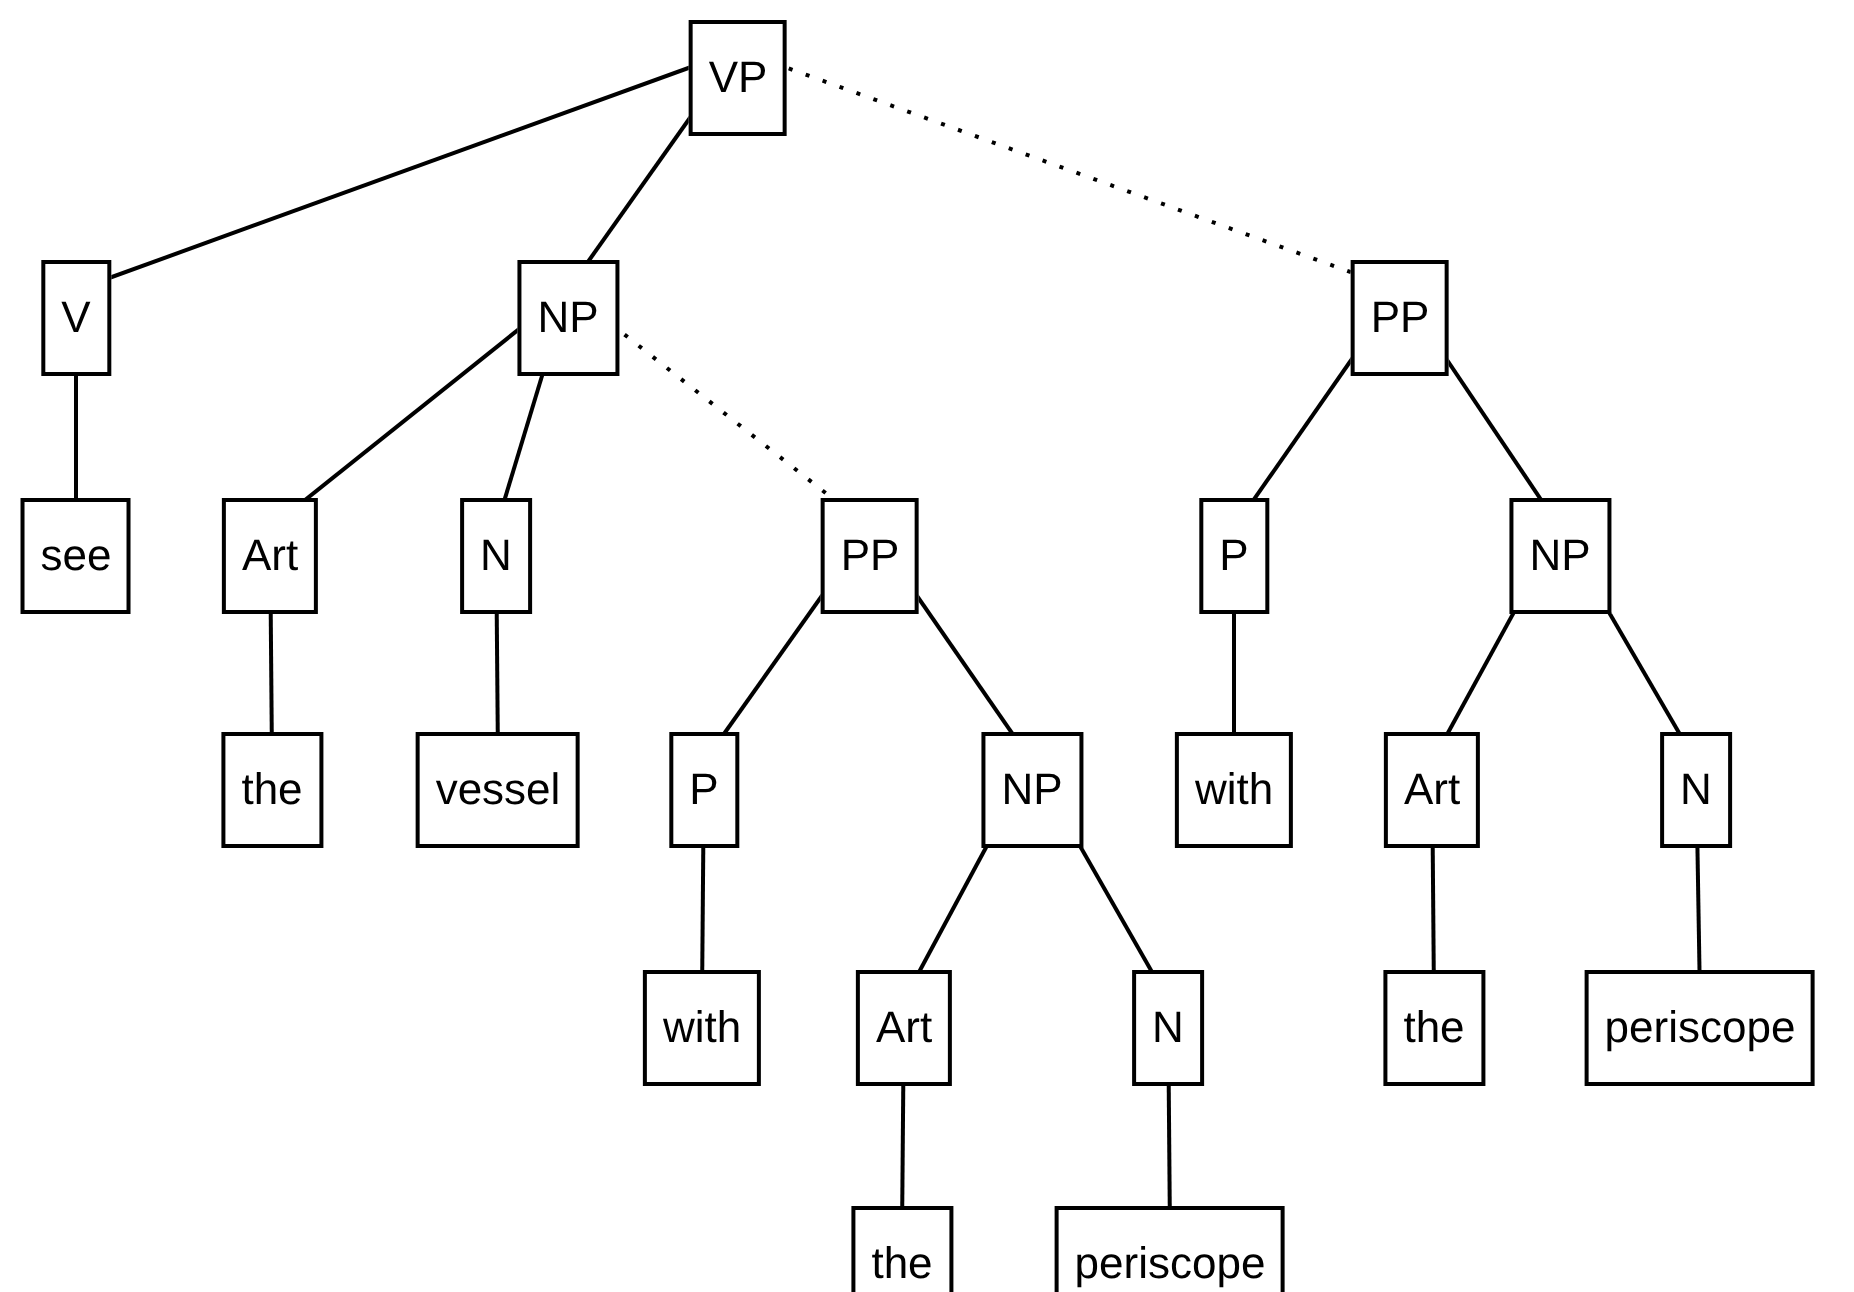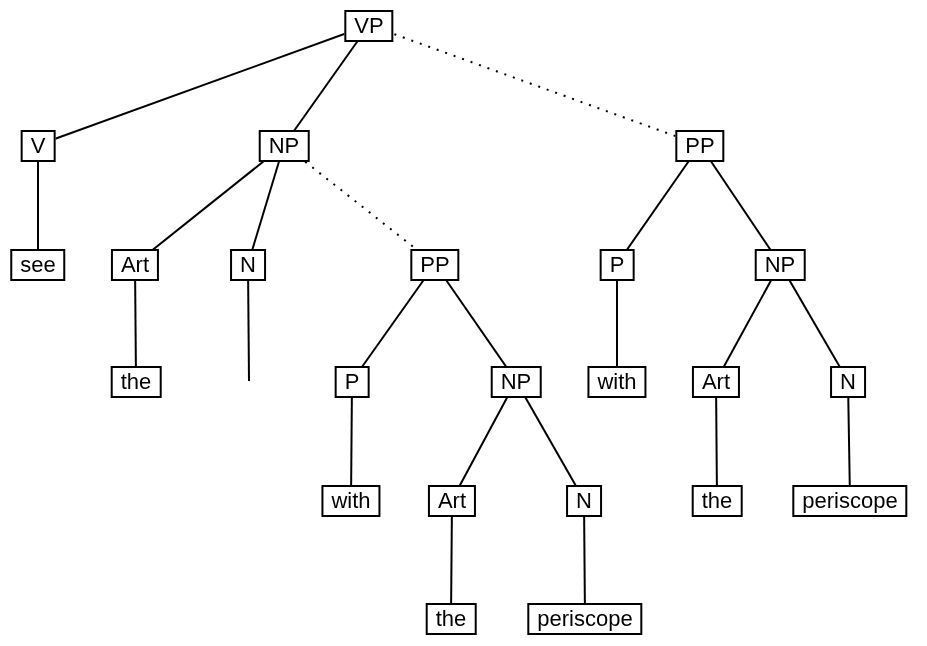--- a/index.html
+++ b/index.html
@@ -33,21 +33,21 @@
   }
   .node {
     position: absolute;
     transform: translateX(-50%);
     box-sizing: border-box;
     background: #ffffff;
     border: 2px solid #000000;
     color: #000000;
     font-size: 22px;
     line-height: 26px;
-    padding: 1px 8px;
+    padding: 14px 8px;
     white-space: nowrap;
     text-align: center;
   }
   .leaf {
   }
 </style>
 </head>
 <body>
 
 <div class="canvas">
@@ -84,20 +84,21 @@
   <div class="node" style="left:700px; top:130px;">PP</div>
 
   <div class="node leaf" style="left:38px;  top:249px;">see</div>
   <div class="node" style="left:135px; top:249px;">Art</div>
   <div class="node" style="left:248px; top:249px;">N</div>
   <div class="node" style="left:435px; top:249px;">PP</div>
   <div class="node" style="left:617px; top:249px;">P</div>
   <div class="node" style="left:780px; top:249px;">NP</div>
 
   <div class="node leaf" style="left:136px; top:366px;">the</div>
+  <div class="node leaf" style="left:249px; top:366px;">vessel</div>
   <div class="node" style="left:352px; top:366px;">P</div>
   <div class="node" style="left:516px; top:366px;">NP</div>
   <div class="node leaf" style="left:617px; top:366px;">with</div>
   <div class="node" style="left:716px; top:366px;">Art</div>
   <div class="node" style="left:848px; top:366px;">N</div>
 
   <div class="node leaf" style="left:351px; top:485px;">with</div>
   <div class="node" style="left:452px; top:485px;">Art</div>
   <div class="node" style="left:584px; top:485px;">N</div>
   <div class="node leaf" style="left:717px; top:485px;">the</div>

